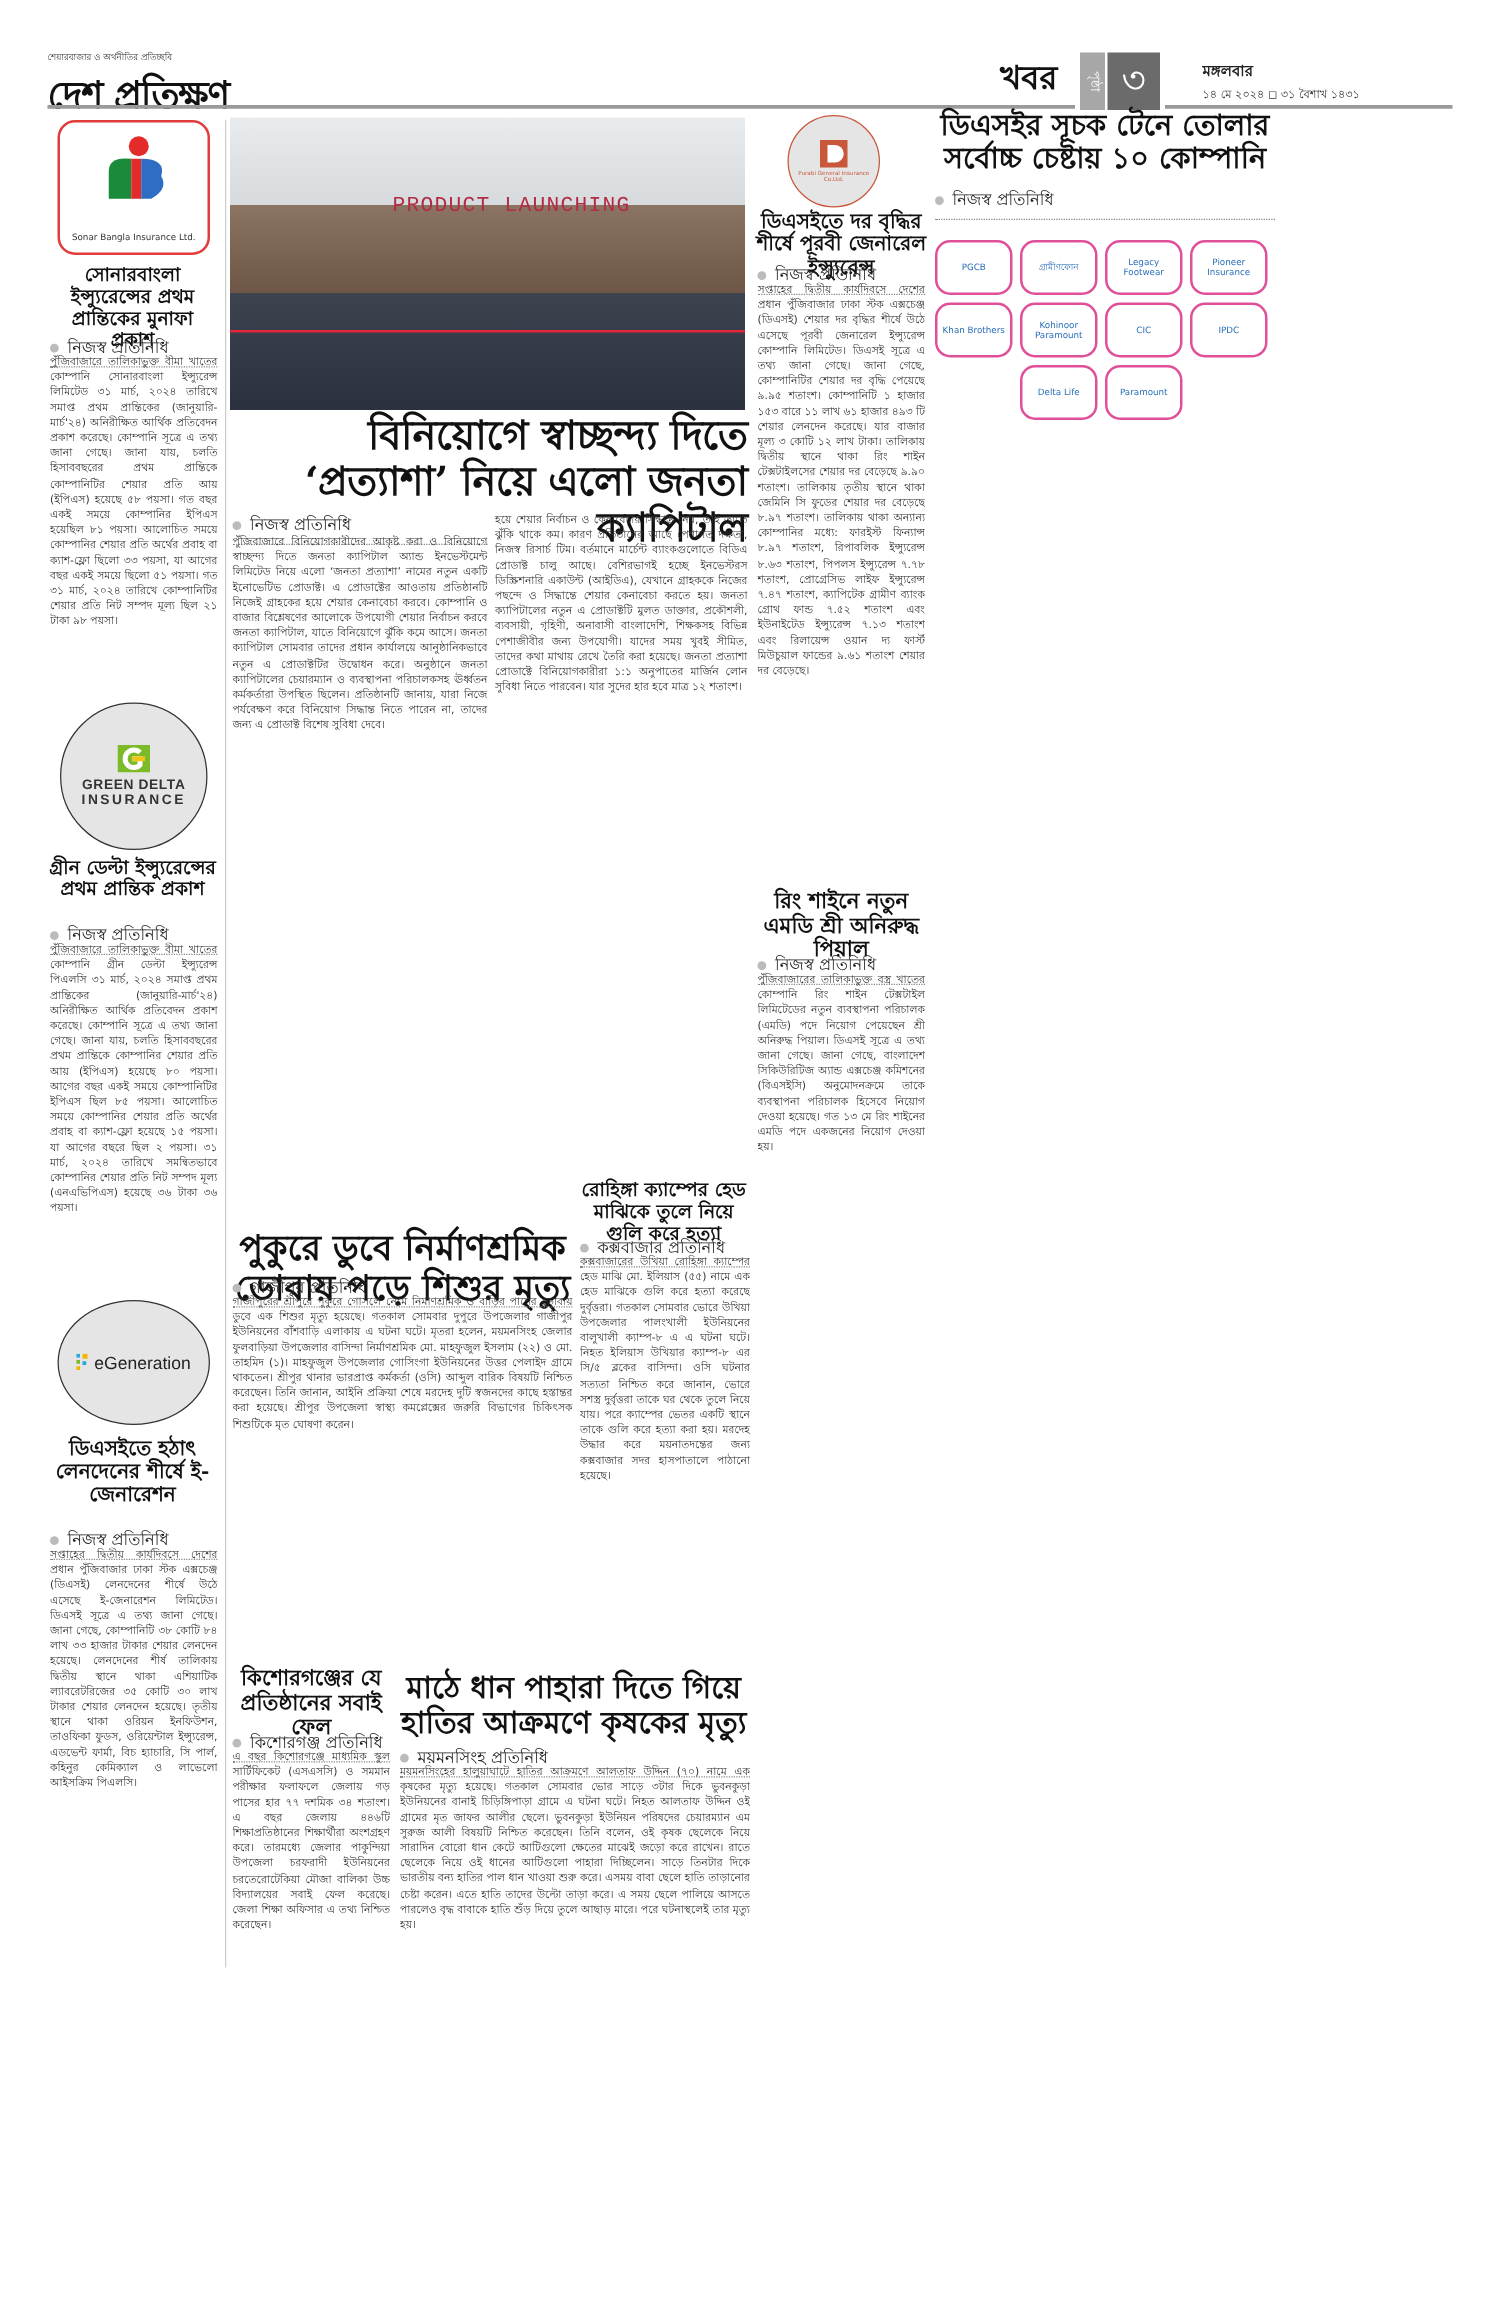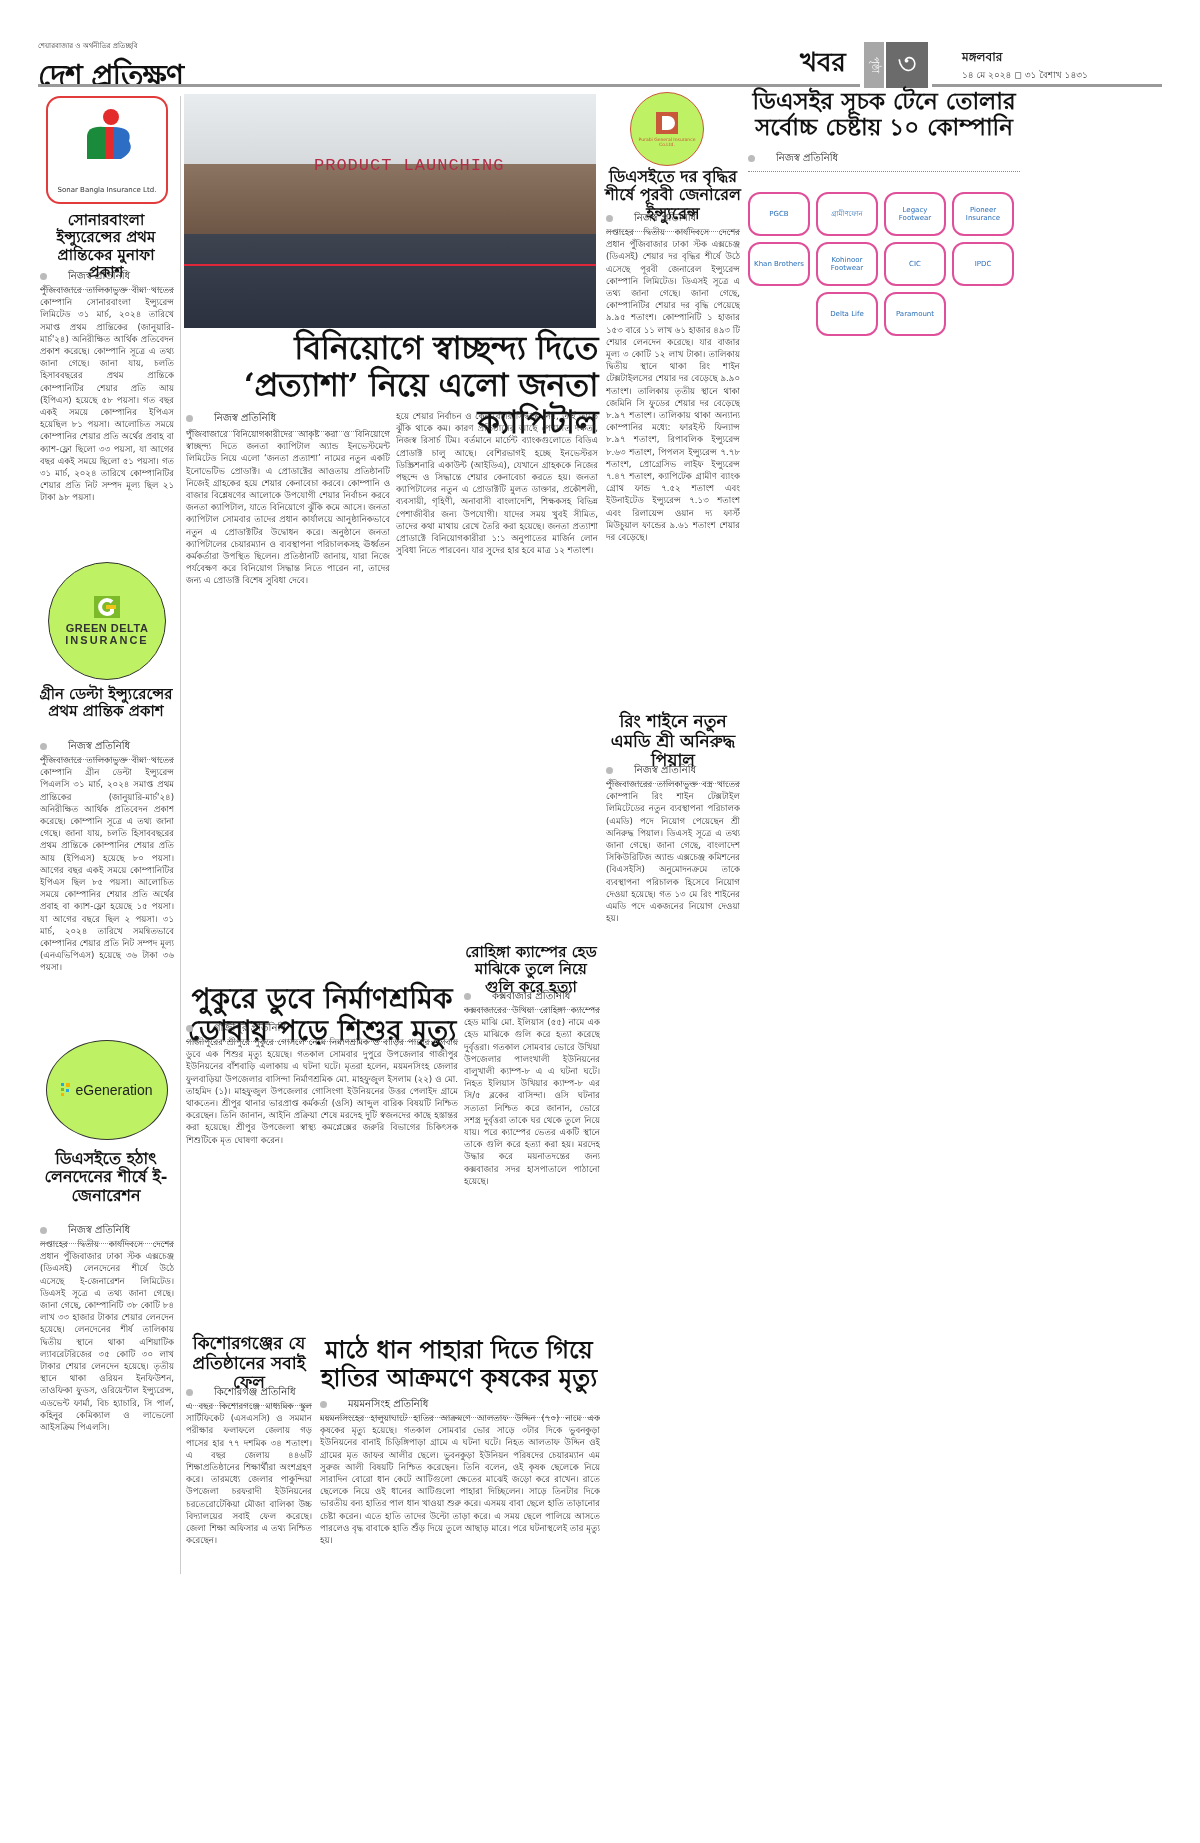--- a/index.html
+++ b/index.html
@@ -16,28 +16,28 @@
   .page-num { background: #6b6b6b; color: #fff; font-size: 30px; display: flex; align-items: center; justify-content: center; font-family: "DejaVu Serif", serif; }
   .date-day { font-size: 12px; font-weight: bold; color: #222; }
   .date-full { font-size: 9px; color: #333; }
 
   
   .hl { font-family: "DejaVu Serif", serif; font-weight: bold; color: #111; line-height: 1.15; text-align: center; }
   .hl-xl { font-size: 32px; letter-spacing: -0.5px; }
   .hl-l { font-size: 28px; }
   .hl-m { font-size: 19px; }
   .hl-s { font-size: 15px; }
-  .byline { font-size: 10px; color: #222; padding-bottom: 4px; border-bottom: 1px dotted #888; display: flex; align-items: center; gap: 21px; }
+  .byline { font-size: 13px; color: #222; padding-bottom: 4px; border-bottom: 1px dotted #888; display: flex; align-items: center; gap: 7px; }
   .byline .dot { width: 7px; height: 7px; border-radius: 50%; background: #bbb; display: inline-block; }
   .body { font-size: 8.6px; line-height: 1.42; text-align: justify; color: #333; overflow: hidden; }
   .col-rule { background: #ccc; width: 1px; }
 
   
   .logo-box { border: 2px solid #e23b3b; border-radius: 14px; background: #fff; display: flex; flex-direction: column; align-items: center; justify-content: center; }
-  .logo-circle { border: 1px solid #333; border-radius: 50%; background: #bef264; display: flex; flex-direction: column; align-items: center; justify-content: center; }
+  .logo-circle { border: 1px solid #333; border-radius: 50%; background: #e5e5e5; display: flex; flex-direction: column; align-items: center; justify-content: center; }
 
   
   .photo { overflow: hidden; }
   .photo-launch { background: linear-gradient(180deg,#e8ecef 0%,#d6dadc 30%,#8c7462 30%,#6e5646 60%,#3e4350 60%,#2c3140 100%); }
 
   .logo-grid { display: grid; grid-template-columns: repeat(4, 62px); gap: 6px; }
   .logo-tile { height: 44px; border: 2px solid #e0509a; border-radius: 12px; background: #fff; display: flex; align-items: center; justify-content: center; font-size: 7px; color: #2a6fb8; text-align: center; padding: 2px; }
 </style>
 </head>
 <body>
@@ -174,21 +174,21 @@
 <div class="abs byline" style="left:748px;top:150px;width:272px;">
     <span class="dot"></span>
     <span>নিজস্ব প্রতিনিধি</span>
   </div>
 <div class="abs logo-grid" style="left:748px;top:192px;">
   <div class="logo-tile">PGCB</div>
   <div class="logo-tile">গ্রামীণফোন</div>
   <div class="logo-tile">Legacy Footwear</div>
   <div class="logo-tile">Pioneer Insurance</div>
   <div class="logo-tile">Khan Brothers</div>
-  <div class="logo-tile">Kohinoor Footwear</div>
+  <div class="logo-tile">Kohinoor Paramount</div>
   <div class="logo-tile">CIC</div>
   <div class="logo-tile">IPDC</div>
   <div class="logo-tile" style="grid-column:2;">Delta Life</div>
   <div class="logo-tile">Paramount</div>
 </div>
 <div class="abs body" style="left:1026px;top:170px;width:0;height:0;"></div>
 <div class="abs body" style="left:1024px;top:0;width:0;"></div>
 <div class="abs body" style="left:1026px;top:0;"></div>
 <div class="abs body" style="left:1026px;top:170px;width:0;"></div>
 <div class="abs body" style="left:1026px;top:170px;"></div>

